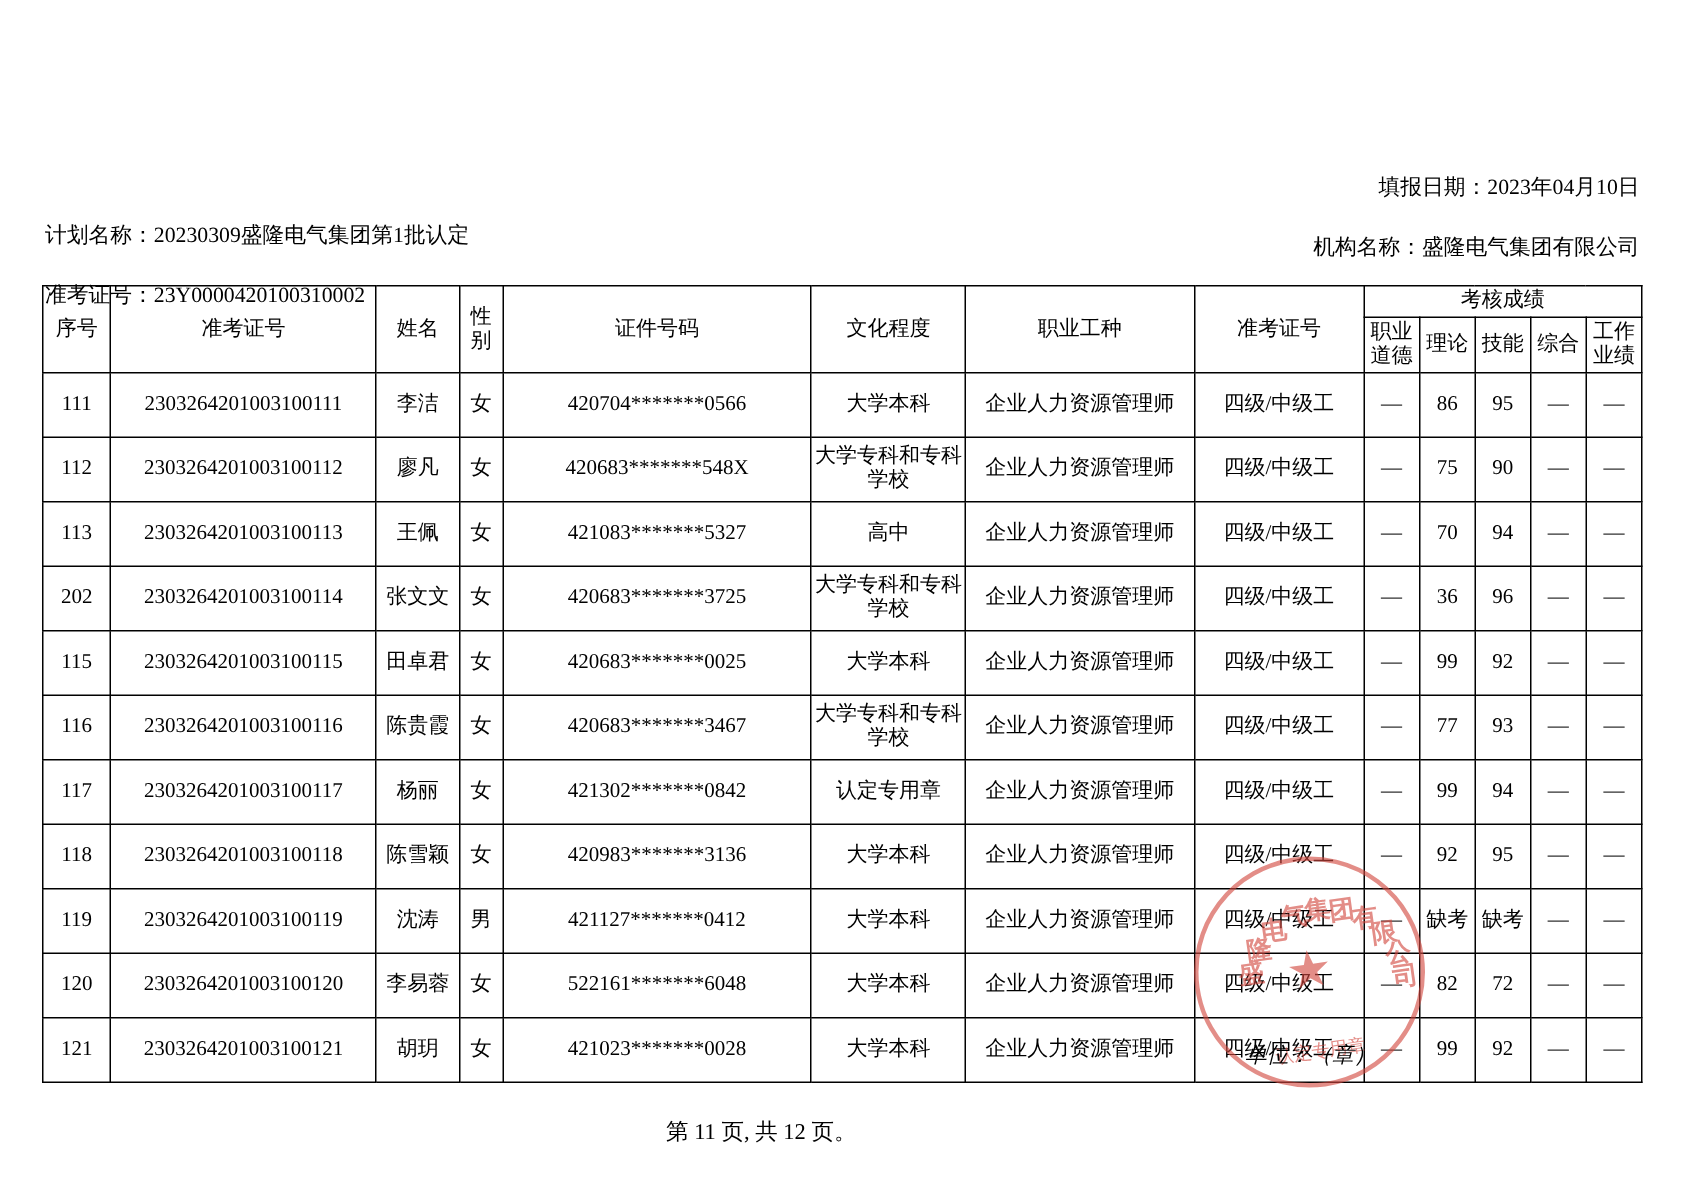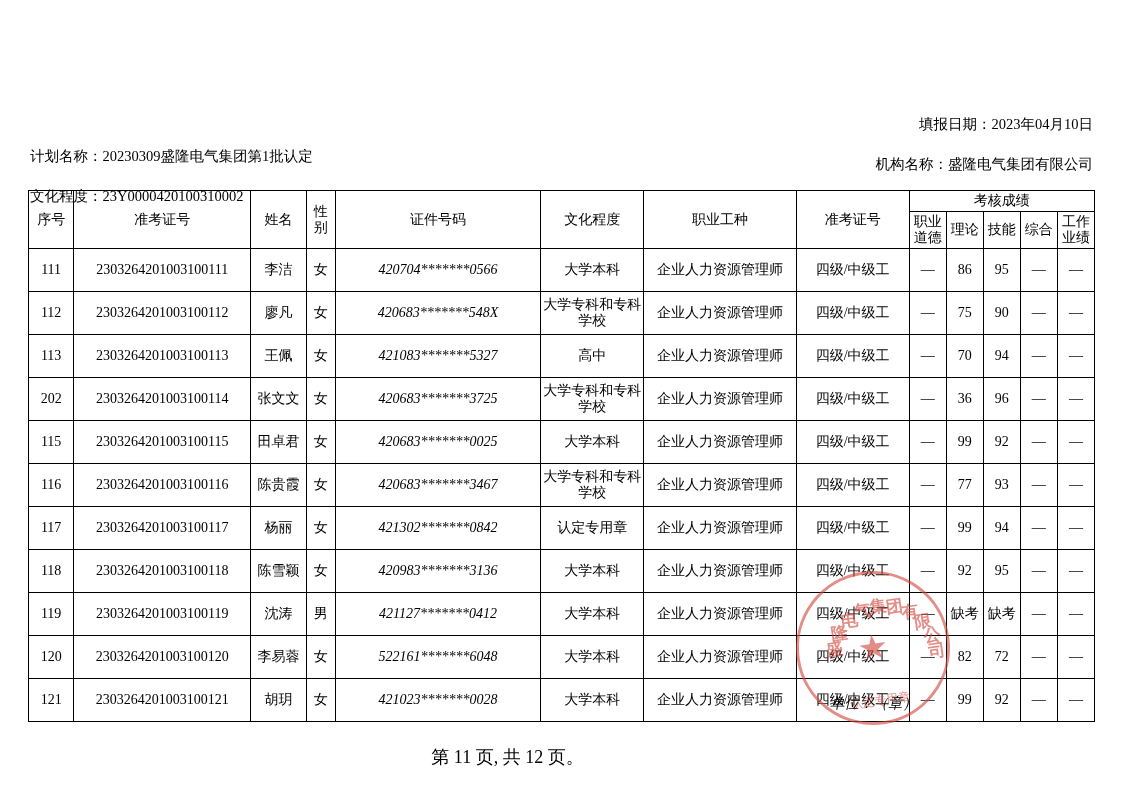--- a/index.html
+++ b/index.html
@@ -90,37 +90,37 @@
   .col-s5       { width: 36px; }
 
   .vert2 {
     font-size: 14px;
     line-height: 1.12;
   }
   .rowbody td {
     height: 38px;
   }
   .ticket-cell { font-size: 13.5px; letter-spacing: 0px; }
-  .id-cell { font-size: 13.5px; font-style: italic; }
+  .id-cell { font-size: 13.5px; }
   .small-wrap { font-size: 13.5px; line-height: 1.15; }
 
   .footer-unit {
     position: absolute;
     left: 830px;
     top: 694px;
     font-size: 14.5px;
     font-style: italic;
   }
   .page-no {
     position: absolute;
     left: 0;
     top: 745px;
     width: 1123px;
     text-align: center;
-    font-size: 18px;
+    font-size: 15px;
     padding-right: 108px;
     box-sizing: border-box;
   }
 
   
   .seal {
     position: absolute;
     left: 796px;
     top: 571px;
     width: 148px;
@@ -177,21 +177,21 @@
     <div class="meta-left">
       <span class="meta-label">计划名称：</span><span class="meta-value">20230309盛隆电气集团第1批认定</span>
     </div>
     <div class="meta-right">
       <span class="meta-label">填报日期：</span><span class="meta-value">2023年04月10日</span>
     </div>
   </div>
 
   <div class="meta-row meta-row-2">
     <div class="meta-left">
-      <span class="meta-label">文化程度：</span><span class="meta-value">23Y0000420100310002</span>
+      <span class="meta-label">准考证号：</span><span class="meta-value">23Y0000420100310002</span>
     </div>
     <div class="meta-right">
       <span class="meta-label">机构名称：</span><span class="meta-value">盛隆电气集团有限公司</span>
     </div>
   </div>
 
   <table class="grid">
     <colgroup>
       <col class="col-seq">
         <col class="col-ticket">

